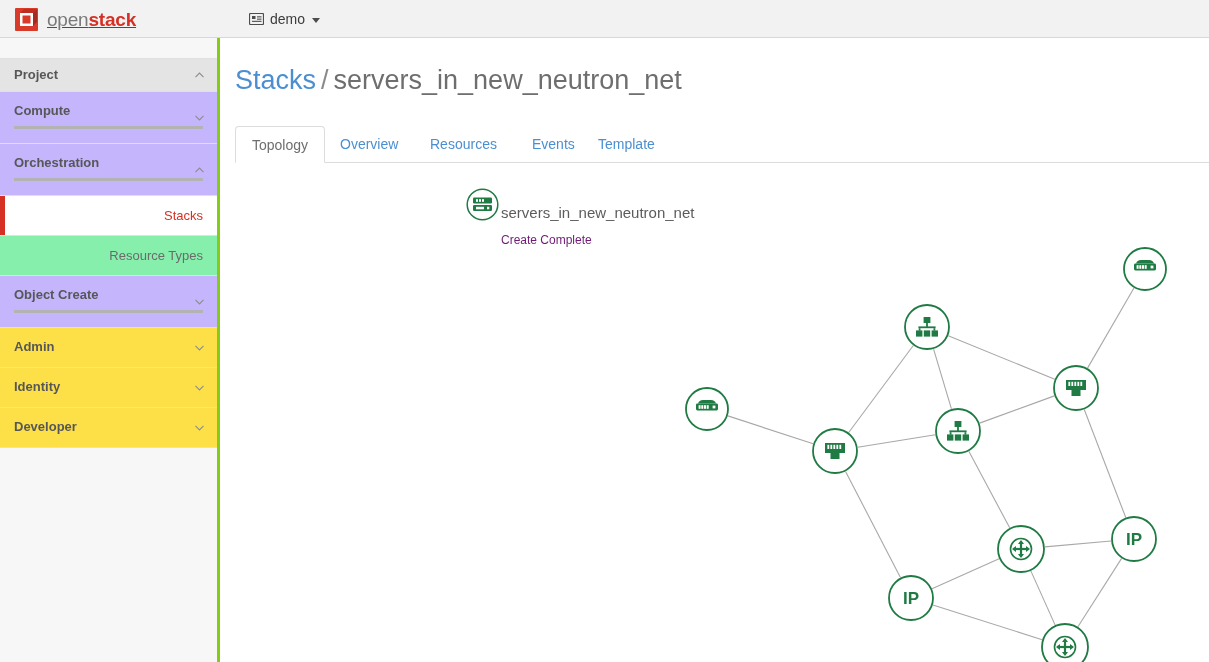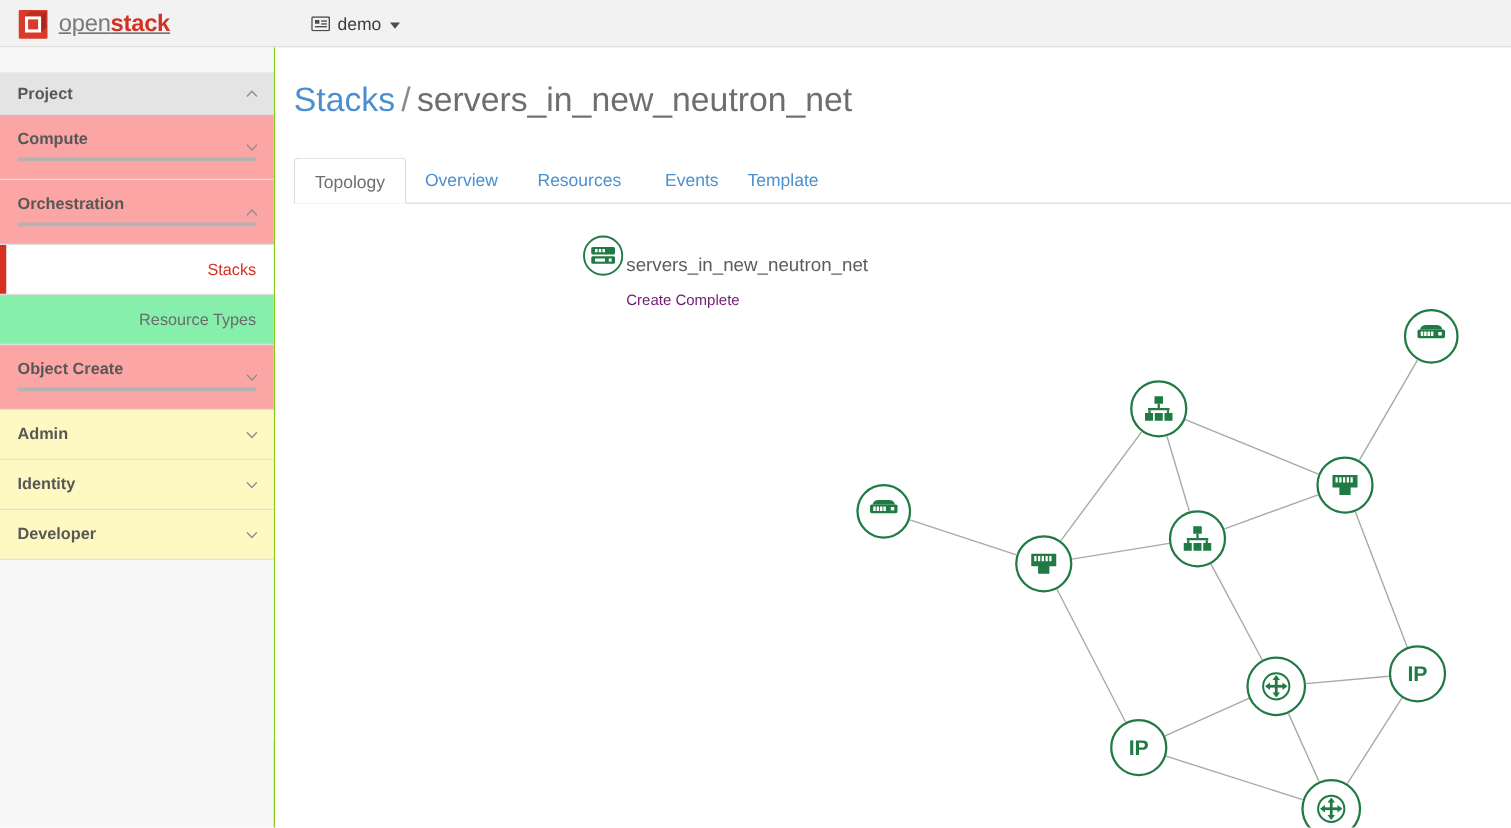--- a/index.html
+++ b/index.html
@@ -66,21 +66,21 @@
     margin-top: 2px;
   }
 
   
   .sidebar {
     position: absolute;
     left: 0; top: 38px;
     width: 220px;
     height: 624px;
     background: #f7f7f7;
-    border-right: 1px solid #84cc16;
+    border-right: 3px solid #84cc16;
     box-sizing: border-box;
   }
   .side-spacer {
     height: 20px;
     border-bottom: 1px solid #e0e0e0;
     background: #f7f7f7;
   }
   .side-section {
     position: relative;
     box-sizing: border-box;
@@ -93,39 +93,39 @@
     padding: 0 14px;
   }
   .side-section.level-top .side-label {
     position: absolute;
     left: 14px; top: 8px;
     font-size: 13px;
     font-weight: bold;
     color: #575757;
   }
   .side-section.panel {
-    background: #fca5a5;
+    background: #c4b5fd;
     height: 52px;
   }
   .side-section.panel .side-label {
     position: absolute;
     left: 14px; top: 11px;
     font-size: 13px;
     font-weight: bold;
     color: #575757;
   }
   .side-section.panel .underline {
     position: absolute;
     left: 14px; right: 14px;
     top: 34px;
     height: 3px;
     background: #b3b3b3;
   }
   .side-section.plain {
-    background: #fef9c3;
+    background: #fde047;
     height: 40px;
   }
   .side-section.plain .side-label {
     position: absolute;
     left: 14px; top: 11px;
     font-size: 13px;
     font-weight: bold;
     color: #575757;
   }
   .chev {

